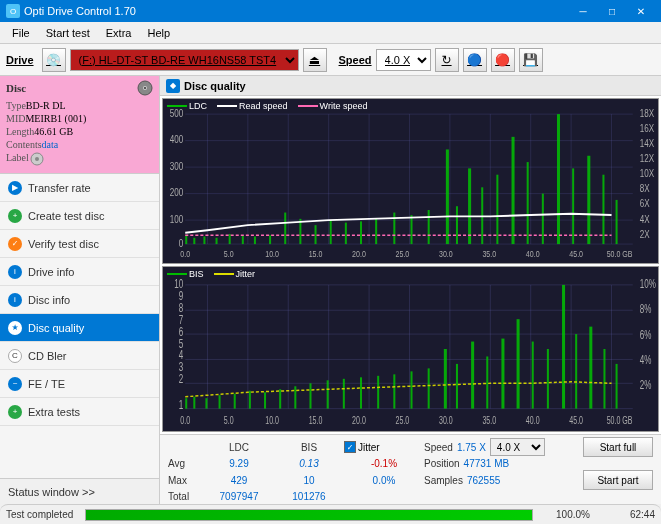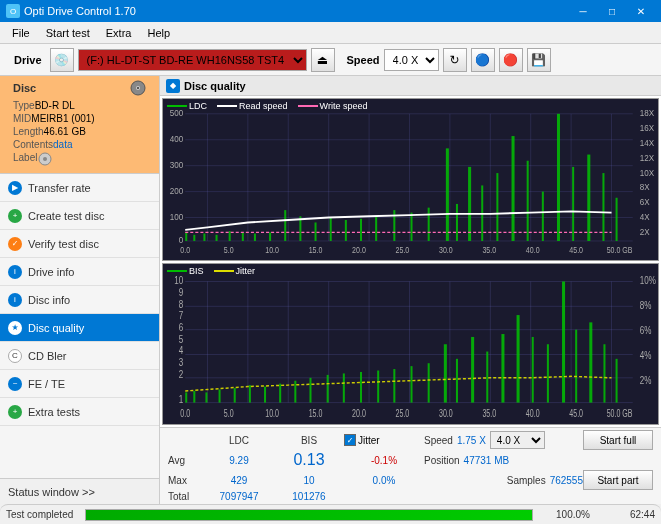--- a/index.html
+++ b/index.html
@@ -10,35 +10,35 @@
     .title-bar-left { display: flex; align-items: center; gap: 4px; }
     .title-bar-icon { width: 14px; height: 14px; background: #4fc3f7; border-radius: 2px; display: flex; align-items: center; justify-content: center; font-size: 8px; color: white; }
     .title-bar-buttons { display: flex; gap: 1px; }
     .title-btn { width: 28px; height: 22px; display: flex; align-items: center; justify-content: center; font-size: 10px; cursor: pointer; }
     
     
     .menu-bar { background: #f0f0f0; height: 22px; display: flex; align-items: center; padding: 0 4px; border-bottom: 1px solid #ccc; }
     .menu-item { padding: 2px 8px; cursor: pointer; font-size: 11px; height: 22px; display: flex; align-items: center; }
     
     
-    .toolbar { background: #f5f5f5; height: 32px; display: flex; align-items: center; padding: 2px 14px; gap: 4px; border-bottom: 1px solid #ccc; }
+    .toolbar { background: #f5f5f5; height: 32px; display: flex; align-items: center; padding: 2px 6px; gap: 4px; border-bottom: 1px solid #ccc; text-decoration: underline; }
     .toolbar-label { font-size: 11px; font-weight: bold; margin-right: 4px; }
     .drive-select { height: 22px; font-size: 11px; border: 1px solid #aaa; padding: 1px 4px; background: #b91c1c; min-width: 200px; }
     .toolbar-btn { height: 24px; width: 24px; border: 1px solid #aaa; background: linear-gradient(to bottom, #fff, #e0e0e0); cursor: pointer; display: flex; align-items: center; justify-content: center; font-size: 12px; }
     .speed-label { font-size: 11px; font-weight: bold; margin-left: 8px; }
     .speed-select { height: 22px; font-size: 11px; border: 1px solid #aaa; padding: 1px 4px; background: white; width: 55px; }
     
     
     .main-layout { display: flex; height: calc(524px - 22px - 22px - 32px - 20px); }
     
     
     .sidebar { width: 160px; background: #f5f5f5; border-right: 1px solid #ccc; display: flex; flex-direction: column; flex-shrink: 0; }
     
     
-    .disc-panel { background: #fdba74; border-bottom: 1px solid #ccc; padding: 4px 13px; }
+    .disc-panel { background: #f9a8d4; border-bottom: 1px solid #ccc; padding: 4px 6px; font-family: Liberation Serif, serif; }
     .disc-header { display: flex; align-items: center; justify-content: space-between; margin-bottom: 3px; }
     .disc-title { font-weight: bold; font-size: 11px; color: #333; }
     .disc-icon { width: 16px; height: 16px; }
     .disc-row { display: flex; justify-content: flex-start; font-size: 10px; padding: 1px 0; }
     .disc-row-label { color: #555; }
     .disc-row-value { color: #000; font-weight: 500; }
     .disc-row-value.blue { color: #0066cc; }
     
     
     .nav-items { flex: 1; }
@@ -443,35 +443,35 @@
           </select>
         </div>
         <div class="right-buttons">
           <button class="stat-btn">Start full</button>
         </div>
       </div>
 
       <div style="display: flex; align-items: center; padding: 0 4px; margin-bottom: 1px;">
         <div style="width: 36px; font-size: 10px; color: #333;">Avg</div>
         <div style="width: 70px; text-align: center; font-size: 10px; color: #0066cc;">9.29</div>
-        <div style="width: 70px; text-align: center; font-size: 16px; color: #0066cc;">0.13</div>
+        <div style="width: 70px; text-align: center; font-size: 10px; color: #0066cc; font-style: italic;">0.13</div>
         <div style="width: 80px; text-align: center; font-size: 10px; color: #cc0000;">-0.1%</div>
         <div style="flex: 1; display: flex; align-items: center; gap: 4px;">
           <span style="font-size: 10px; color: #333;">Position</span>
           <span style="font-size: 10px; color: #0066cc;">47731 MB</span>
         </div>
         <div style="width: 70px;"></div>
       </div>
 
       <div style="display: flex; align-items: center; padding: 0 4px; margin-bottom: 1px;">
         <div style="width: 36px; font-size: 10px; color: #333;">Max</div>
         <div style="width: 70px; text-align: center; font-size: 10px; color: #0066cc;">429</div>
         <div style="width: 70px; text-align: center; font-size: 10px; color: #0066cc;">10</div>
         <div style="width: 80px; text-align: center; font-size: 10px; color: #0066cc;">0.0%</div>
-        <div style="flex: 1; display: flex; align-items: center; gap: 4px; justify-content: flex-end;">
+        <div style="flex: 1; display: flex; align-items: center; gap: 4px;">
           <span style="font-size: 10px; color: #333;">Samples</span>
           <span style="font-size: 10px; color: #0066cc;">762555</span>
         </div>
         <button class="stat-btn">Start part</button>
       </div>
 
       <div style="display: flex; align-items: center; padding: 0 4px;">
         <div style="width: 36px; font-size: 10px; color: #333;">Total</div>
         <div style="width: 70px; text-align: center; font-size: 10px; color: #0066cc;">7097947</div>
         <div style="width: 70px; text-align: center; font-size: 10px; color: #0066cc;">101276</div>

